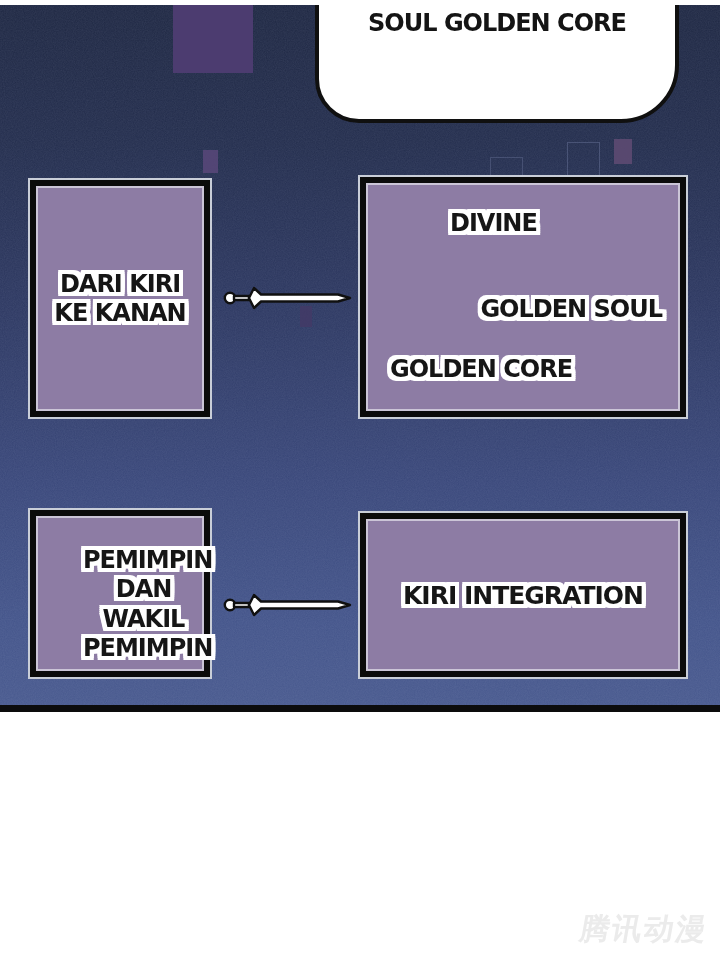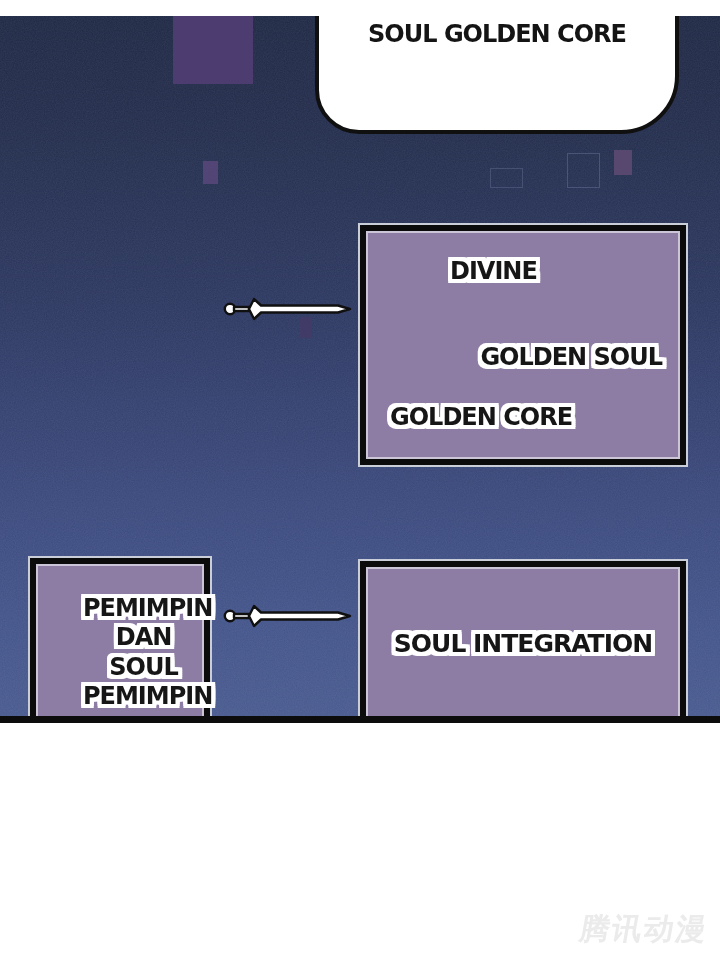--- a/index.html
+++ b/index.html
@@ -7,21 +7,21 @@
   body {
     position:relative;
     width:720px; height:960px;
     background:#ffffff;
     overflow:hidden;
     font-family:"DejaVu Sans", sans-serif;
   }
 
   
   .panel {
-    position:absolute; left:0; top:16px; width:720px; height:707px;
+    position:absolute; left:0; top:5px; width:720px; height:707px;
     background:linear-gradient(180deg,
       #1e2742 0%, #232d4d 20%, #2c3760 42%, #39477a 68%, #43548a 88%, #48598e 100%);
     border-bottom:7px solid #0c0c0c;
     overflow:hidden;
   }
   .noise { position:absolute; left:0; top:0; opacity:.20; pointer-events:none; }
 
   
   .bg-shape { position:absolute; }
   .shape-a { left:173px; top:0;     width:80px; height:68px; background:#4c3c70; }
@@ -43,21 +43,20 @@
   }
 
   
   .dbox {
     position:absolute;
     background:#8d7ca4;
     border:6px solid #0b0b0b;
     outline:2px solid #c9ced8;
     box-shadow:inset 0 0 0 2px rgba(237,237,242,.65);
     z-index:3;
-    margin-top:37px;
   }
   .box-lr     { left:30px;  top:175px; width:180px; height:237px; }
   .box-stages { left:360px; top:172px; width:326px; height:240px; }
   .box-leader { left:30px;  top:505px; width:180px; height:167px; }
   .box-body   { left:360px; top:508px; width:326px; height:164px; }
 
   .otext {
     font-weight:bold; color:#161616; letter-spacing:-1px; line-height:1.22;
     text-shadow:
       -4px -4px 0 #fff, -4px  4px 0 #fff,  4px -4px 0 #fff,  4px 4px 0 #fff,
@@ -112,37 +111,43 @@
   <div class="bg-shape shape-b"></div>
   <div class="bg-shape shape-c"></div>
   <div class="bg-shape shape-d"></div>
   <div class="bg-shape shape-e"></div>
   <div class="bg-shape shape-f"></div>
 
   <div class="bubble">
     <div class="bubble-text">SOUL GOLDEN CORE</div>
   </div>
 
+  <div class="dbox box-lr">
+    <div class="center-lines otext">
+      <span>DARI KIRI</span>
+      <span>KE KANAN</span>
+    </div>
+  </div>
 
   <div class="dbox box-stages">
     <span class="stage stage-1 otext">DIVINE</span>
     <span class="stage stage-3 otext">GOLDEN SOUL</span>
     <span class="stage stage-4 otext">GOLDEN CORE</span>
   </div>
 
   <div class="dbox box-leader">
     <div class="center-lines otext">
       <span>PEMIMPIN</span>
-      <span>DAN SOUL</span>
+      <span>DAN WAKIL</span>
       <span>PEMIMPIN</span>
     </div>
   </div>
 
   <div class="dbox box-body">
-    <div class="body-label otext">SOUL INTEGRATION</div>
+    <div class="body-label otext">KIRI INTEGRATION</div>
   </div>
 
   <svg class="sword sword-top" viewBox="0 0 132 26">
     <g stroke="#101010" stroke-width="2.4" fill="#ffffff" stroke-linejoin="round">
       <circle cx="9" cy="13" r="5.2"></circle>
       <rect x="13" y="11" width="15" height="4"></rect>
       <path d="M28,13 L33,3 L40,9.5 L117,9.5 L129,13 L117,16.5 L40,16.5 L33,23 Z"></path>
     </g>
   </svg>
   <svg class="sword sword-bottom" viewBox="0 0 132 26">

